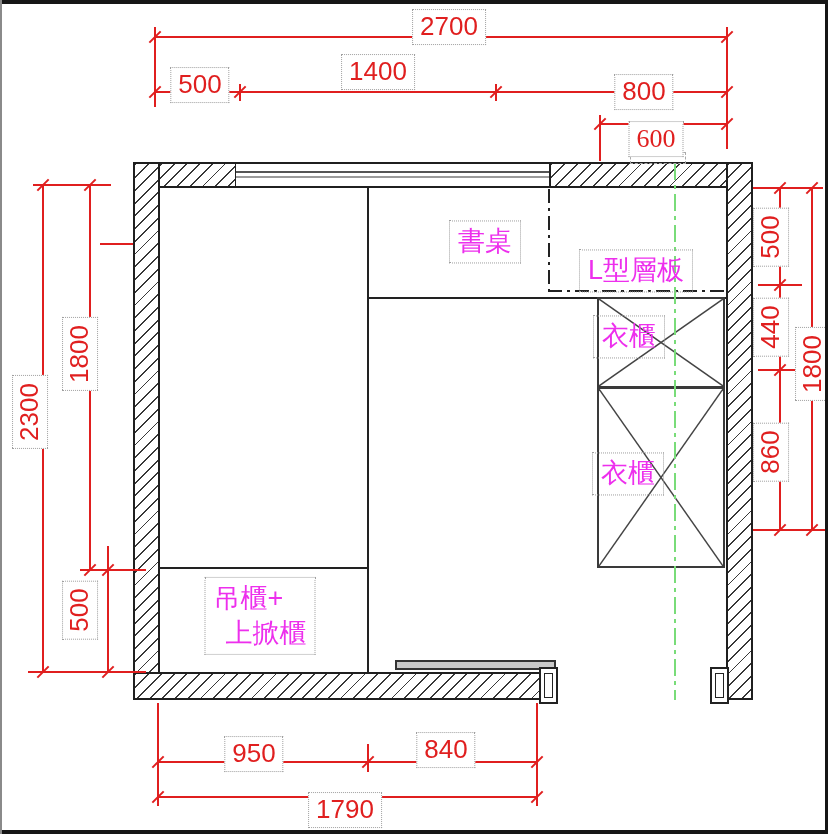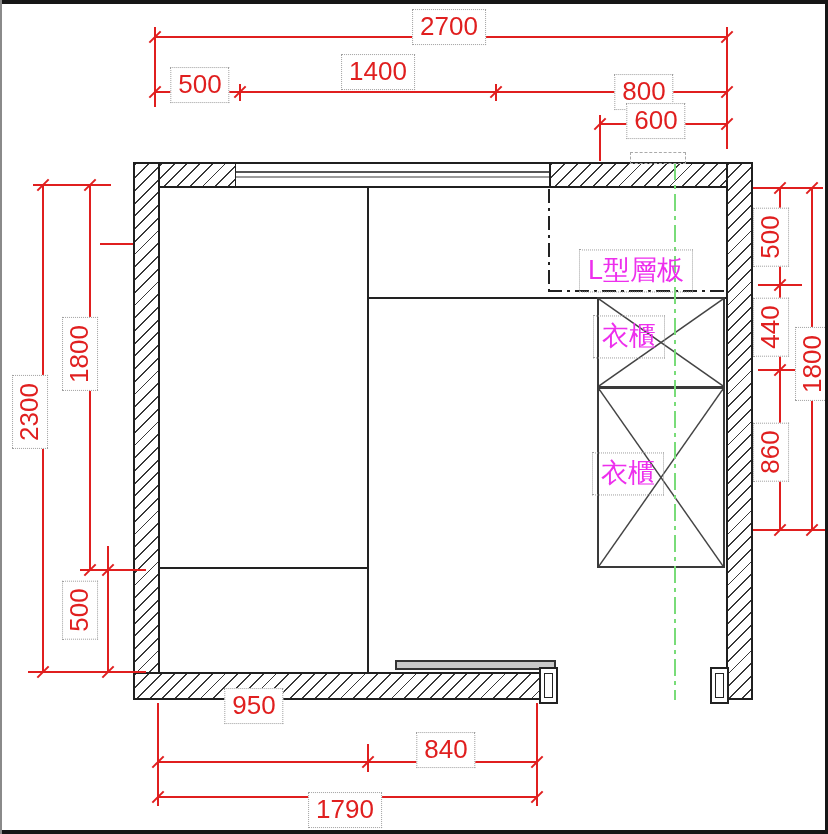--- a/index.html
+++ b/index.html
@@ -146,33 +146,38 @@
   <div class="tick" style="left:150px;top:761px;"></div>
   <div class="tick" style="left:360px;top:761px;"></div>
   <div class="tick" style="left:529px;top:761px;"></div>
   <div class="tick" style="left:150px;top:796px;"></div>
   <div class="tick" style="left:529px;top:796px;"></div>
 
   <div class="dimtext" style="left:405px;top:27px;margin-left:44px;">2700</div>
   <div class="dimtext" style="left:200px;top:85px;">500</div>
   <div class="dimtext" style="left:378px;top:72px;text-align:center;">1400</div>
   <div class="dimtext" style="left:644px;top:92px;">800</div>
-  <div class="dimtext" style="left:656px;top:121px;">600</div>
+  <div class="dimtext" style="left:656px;top:139px;font-family:Liberation Serif, serif;">600</div>
   <div class="dimtext vert" style="left:30px;top:412px;">2300</div>
   <div class="dimtext vert" style="left:80px;top:354px;">1800</div>
   <div class="dimtext vert" style="left:80px;top:610px;">500</div>
   <div class="dimtext vert" style="left:771px;top:237px;">500</div>
   <div class="dimtext vert" style="left:771px;top:327px;">440</div>
   <div class="dimtext vert" style="left:813px;top:364px;">1800</div>
   <div class="dimtext vert" style="left:771px;top:452px;">860</div>
-  <div class="dimtext" style="left:254px;top:706px;">950</div>
+  <div class="dimtext" style="left:254px;top:754px;">950</div>
   <div class="dimtext" style="left:446px;top:750px;">840</div>
   <div class="dimtext" style="left:345px;top:810px;text-align:center;">1790</div>
 
+  <div class="labeltext" style="left:485px;top:242px;">書桌</div>
   <div class="labeltext" style="left:636px;top:251px;margin-top:20px;">L型層板</div>
   <div class="labeltext" style="left:629px;top:337px;">衣櫃</div>
   <div class="labeltext" style="left:628px;top:474px;">衣櫃</div>
+  <div class="labeltext" style="left:260px;top:616px;text-align:left;">
+    <span style="display:block;">吊櫃+</span>
+    <span style="display:block;padding-left:12px;">上掀櫃</span>
+  </div>
 
   <div class="edge" style="left:0;top:0;width:828px;height:4px;"></div>
   <div class="edge" style="left:0;top:830px;width:828px;height:4px;"></div>
   <div class="edge" style="left:0;top:0;width:2px;height:834px;background:#8a8a8a;"></div>
   <div class="edge" style="left:825px;top:0;width:3px;height:834px;"></div>
 </div>
 
 </body></html>

